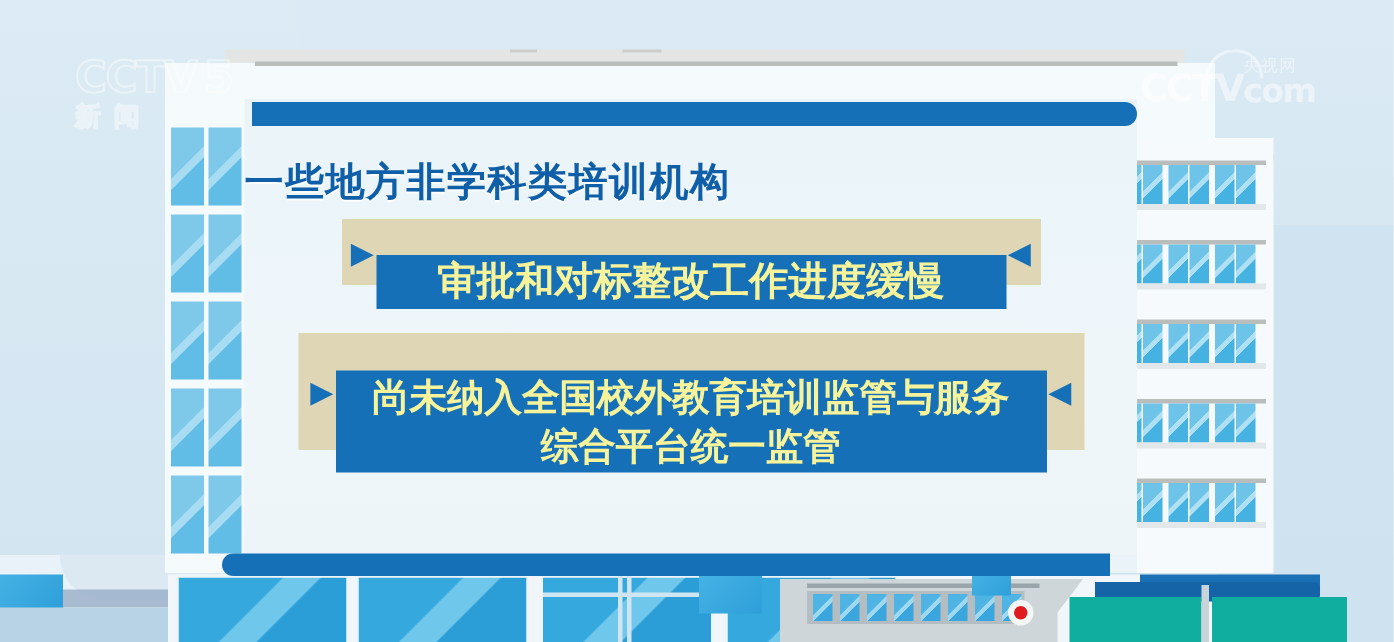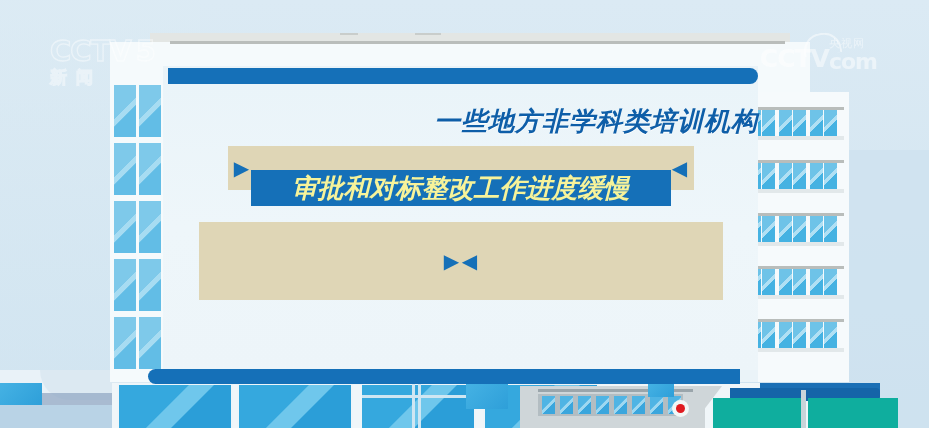--- a/index.html
+++ b/index.html
@@ -128,21 +128,21 @@
   }
   .panel-bar-bottom{
     position:absolute;left:148px;top:369px;width:592px;height:15px;
     background:#1570b8;border-radius:9px 0 0 9px;
   }
   .panel-inner{
     position:absolute;left:163px;top:84px;width:595px;height:286px;
     background:linear-gradient(180deg,#eaf4f9 0%,#eef6fa 50%,#edf5f9 100%);
   }
 
-  .block{position:absolute;left:0;width:595px;text-align:right;font-style:italic;}
+  .block{position:absolute;left:0;width:595px;text-align:left;}
 
   .head{
     color:#0e5ea8;font-weight:bold;font-size:26px;letter-spacing:1px;
     text-shadow:0 1px 0 rgba(255,255,255,.85);
   }
 
   .bandwrap{
     position:relative;margin:7px auto 0;background:#dfd6b6;
     display:flex;align-items:center;justify-content:center;
   }
@@ -332,20 +332,24 @@
       <div class="band" style="width:420px;height:36px;font-size:26px;line-height:36px;">
         <span class="line">审批和对标整改工作进度缓慢</span>
       </div>
       <span class="chev">◀</span>
     </div>
   </div>
 
   <div class="block" style="left:163px;top:215px;">
     <div class="bandwrap" style="width:524px;height:78px;">
       <span class="chev">▶</span>
+      <div class="band" style="width:474px;height:68px;font-size:25px;line-height:33px;">
+        <span class="line">尚未纳入全国校外教育培训监管与服务</span>
+        <span class="line">综合平台统一监管</span>
+      </div>
       <span class="chev">◀</span>
     </div>
   </div>
 
   <div class="wm-cctv13">
     <div style="display:flex;align-items:baseline;">
       <span class="t1">CCTV</span>
       <span class="t1" style="margin-left:5px;">5</span>
     </div>
     <div class="t2">新闻</div>

